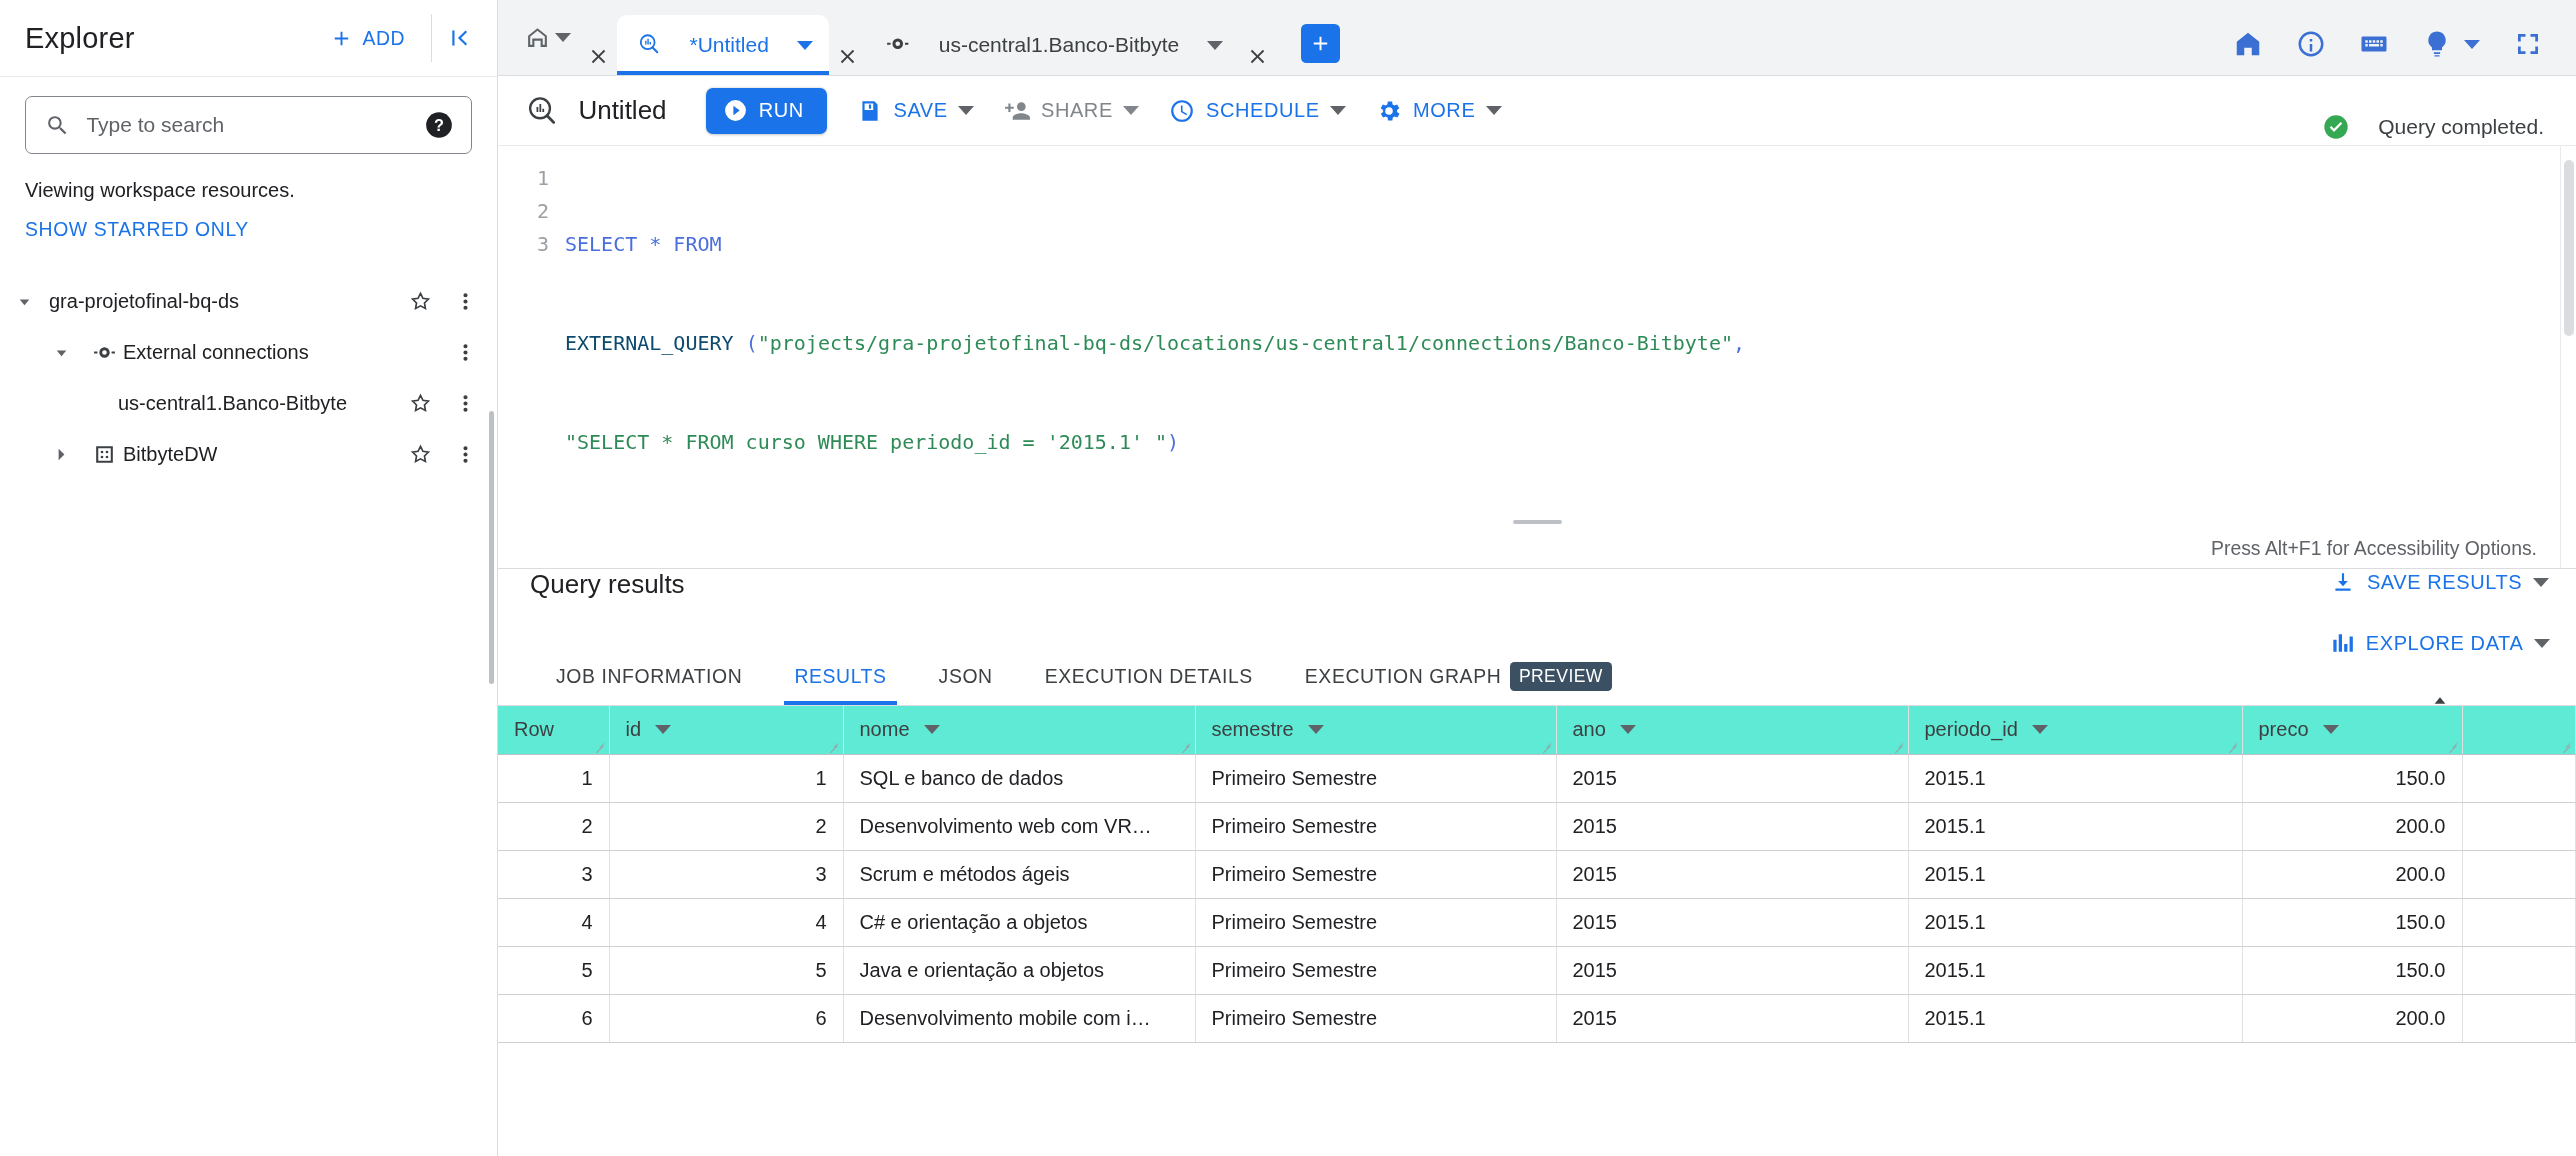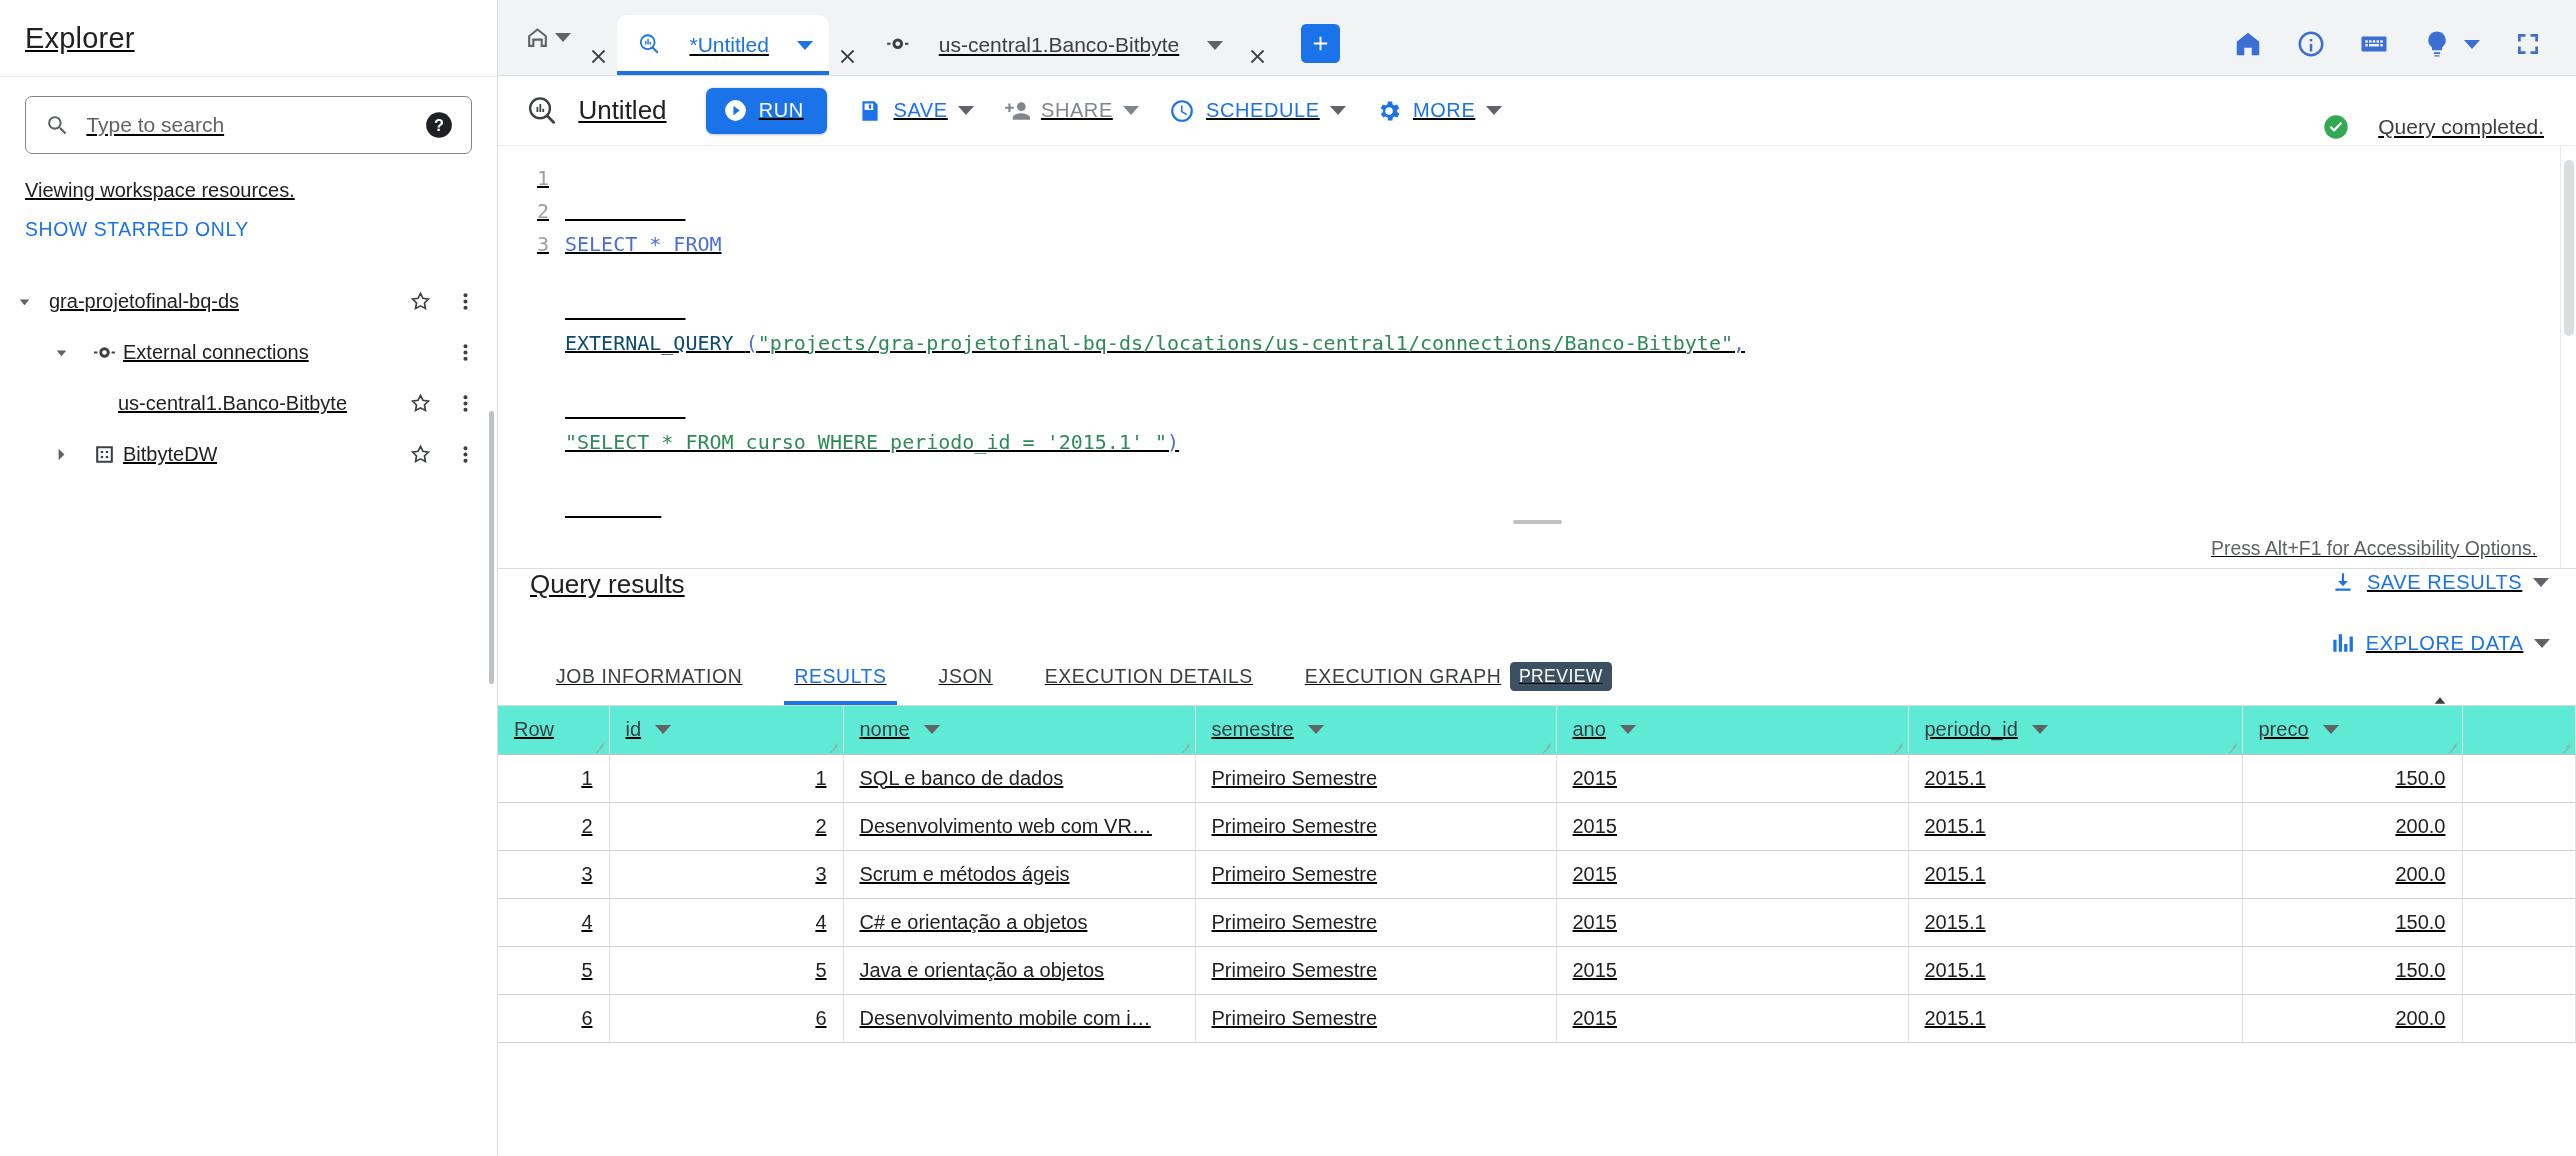--- a/index.html
+++ b/index.html
@@ -2,21 +2,21 @@
 <html style="font-size:14px"><head>
 <meta charset="utf-8">
 <style>
   * { box-sizing: border-box; margin: 0; padding: 0; }
   html, body {
     width: 2576px; height: 1156px;
     font-family: "Liberation Sans", sans-serif;
     background: #fff; overflow: hidden;
     -webkit-font-smoothing: antialiased;
   }
-  .app { display: flex; width: 2576px; height: 1156px; text-decoration: underline; }
+  .app { display: flex; width: 2576px; height: 1156px; }
 
   
   .sidebar { width: 498px; height: 100%; background: #fff; display: flex; flex-direction: column;
              border-right: 0.9px solid #dadce0; position: relative; }
   .sb-head { height: 76px; display: flex; align-items: center; padding: 0 0 0 25px; }
   .sb-title { font-size: 29px; color: #202124; font-weight: 400; letter-spacing: 0.2px; }
   .sb-head-actions { margin-left: auto; display: flex; align-items: center; height: 100%; }
   .btn-add { display: flex; align-items: center; gap: 9.7px; color: #1a73e8; font-size: 19.4px;
              font-weight: 500; letter-spacing: 0.5px; padding: 8.8px 12.3px; cursor: pointer; }
   .btn-add svg { width: 23px; height: 23px; fill: #1a73e8; }
@@ -163,20 +163,35 @@
   .c-preco { width: 220px; } .c-pad { width: auto; }
 </style>
 </head>
 <body>
 
 <div class="app">
 
   <aside class="sidebar">
     <div class="sb-head">
       <div class="sb-title">Explorer</div>
+      <div class="sb-head-actions">
+        <div class="btn-add">
+          <svg viewBox="0 0 24 24">
+              <path d="M19 13h-6v6h-2v-6H5v-2h6V5h2v6h6v2z"></path>
+            </svg>
+          <span>ADD</span>
+        </div>
+        <div class="sb-divider-v"></div>
+        <div class="btn-collapse">
+          <svg viewBox="0 0 24 24">
+            <path d="M4 5h2v14H4V5z"></path>
+              <path d="M17.6 6.4 16.2 5l-7 7 7 7 1.4-1.4-5.6-5.6 5.6-5.6z"></path>
+          </svg>
+        </div>
+      </div>
     </div>
 
     <div class="sb-body">
       <div class="search-wrap">
         <svg class="mag" viewBox="0 0 24 24">
           <path d="M15.5 14h-.79l-.28-.27A6.47 6.47 0 0 0 16 9.5 6.5 6.5 0 1 0 9.5 16c1.61 0 3.09-.59 4.23-1.57l.27.28v.79l5 4.99L20.49 19l-4.99-5zm-6 0C7.01 14 5 11.99 5 9.5S7.01 5 9.5 5 14 7.01 14 9.5 11.99 14 9.5 14z"></path>
         </svg>
         <input class="search-input" value="" placeholder="Type to search" style="">
         <svg class="help-ic" viewBox="0 0 24 24">
           <circle cx="12" cy="12" r="11" fill="#202124"></circle>

